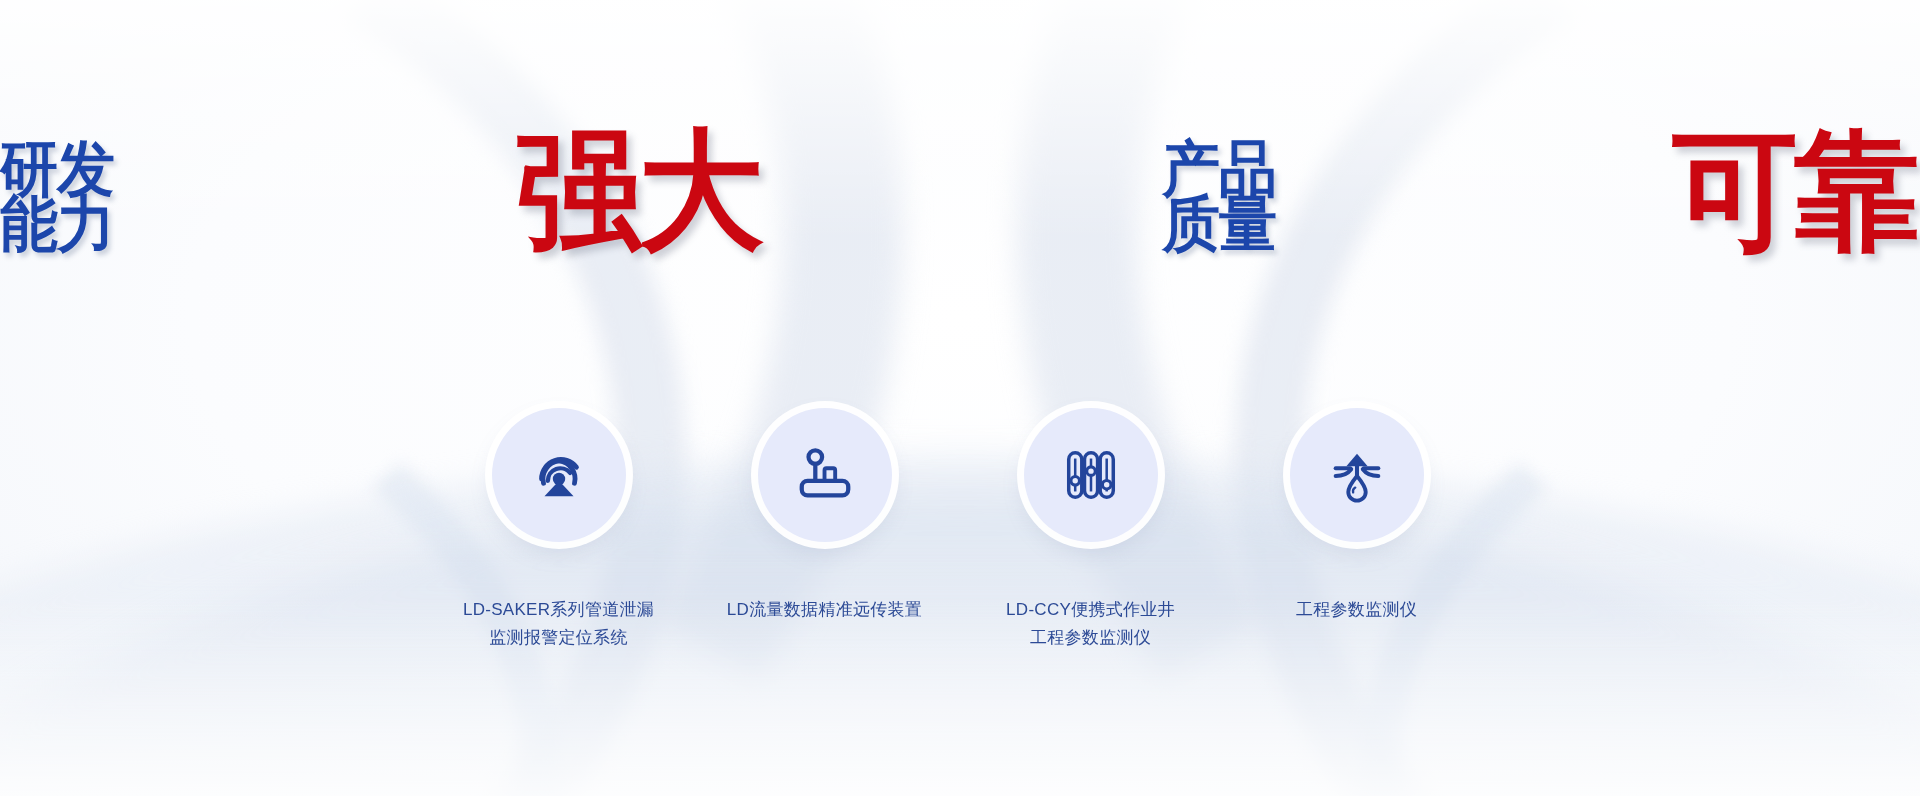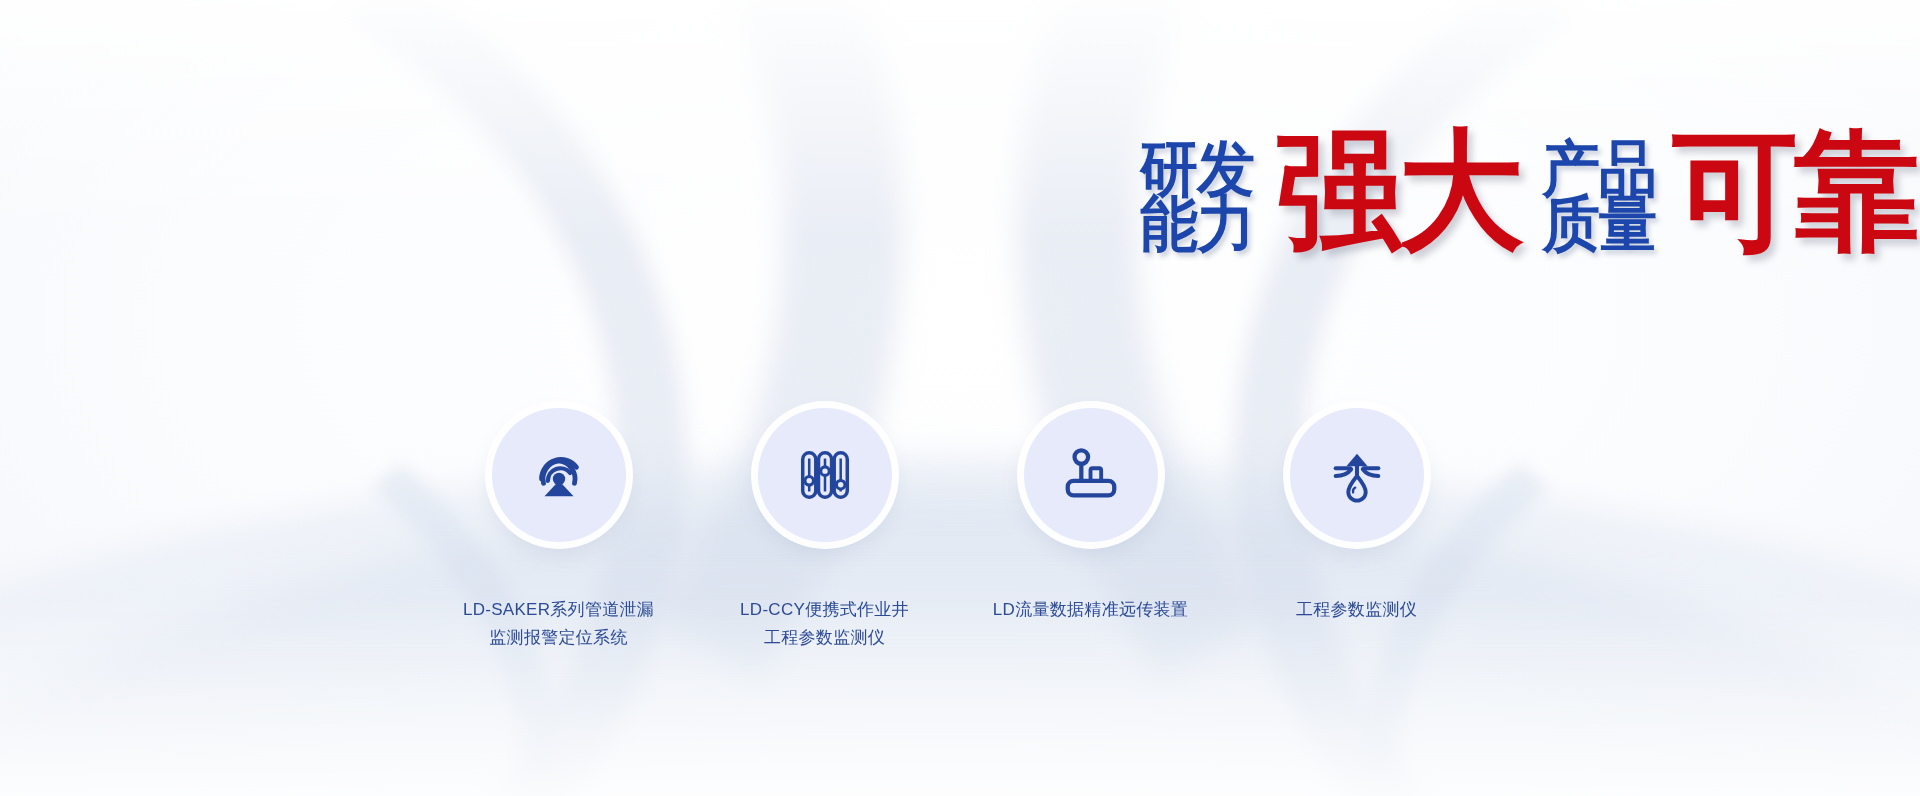--- a/index.html
+++ b/index.html
@@ -114,21 +114,21 @@
     background: linear-gradient(0deg, rgba(255,255,255,0.85) 0%, rgba(255,255,255,0) 100%);
   }
 
   
   .headline {
     position: absolute;
     left: 0; right: 0;
     top: 128px;
     height: 140px;
     display: flex;
-    justify-content: flex-end;
+    justify-content: space-between;
     align-items: flex-start;
     gap: 12px;
   }
   .hl-group {
     display: flex;
     flex-direction: column;
     line-height: 0.94;
     letter-spacing: -1px;
   }
   .hl-small {
@@ -240,20 +240,34 @@
             <path d="M16 40.5A18.5 18.5 0 0 1 32 17.5 18.5 18.5 0 0 1 48 40.5" stroke="#23459b" stroke-width="5" stroke-linecap="round" fill="none"></path>
             <circle cx="32" cy="36" r="6.4" fill="#23459b"></circle>
             <path d="M32 38 L47 54 H17 Z" fill="#23459b"></path>
           </svg>
         </span>
       </div>
       <div class="feature-label">LD-SAKER系列管道泄漏
 监测报警定位系统</div>
     </div>
 
+
+    <div class="feature">
+      <div class="circle">
+        <span>
+          <svg width="62" height="62" viewBox="0 0 64 64" fill="none">
+            <circle cx="22" cy="13.5" r="7" stroke="#23459b" stroke-width="4.4" fill="none"></circle>
+            <line x1="22" y1="20.5" x2="22" y2="38" stroke="#23459b" stroke-width="4.4" stroke-linecap="round"></line>
+            <rect x="31.5" y="25" width="11" height="13" rx="2" stroke="#23459b" stroke-width="4" fill="none"></rect>
+            <rect x="8" y="38" width="48" height="15" rx="6" stroke="#23459b" stroke-width="4.4" fill="none"></rect>
+          </svg>
+        </span>
+      </div>
+      <div class="feature-label">LD流量数据精准远传装置</div>
+    </div>
 
     <div class="feature">
       <div class="circle">
         <span>
           <svg width="62" height="62" viewBox="0 0 64 64" fill="none">
             <rect x="9" y="9" width="13.5" height="46" rx="6.7" stroke="#23459b" stroke-width="3.6" fill="none"></rect>
             <rect x="25.3" y="9" width="13.5" height="46" rx="6.7" stroke="#23459b" stroke-width="3.6" fill="none"></rect>
             <rect x="41.5" y="9" width="13.5" height="46" rx="6.7" stroke="#23459b" stroke-width="3.6" fill="none"></rect>
             <line x1="15.7" y1="15" x2="15.7" y2="49" stroke="#23459b" stroke-width="2.6"></line>
             <line x1="32" y1="15" x2="32" y2="49" stroke="#23459b" stroke-width="2.6"></line>
@@ -265,34 +279,20 @@
         </span>
       </div>
       <div class="feature-label">LD-CCY便携式作业井
 工程参数监测仪</div>
     </div>
 
     <div class="feature">
       <div class="circle">
         <span>
           <svg width="62" height="62" viewBox="0 0 64 64" fill="none">
-            <circle cx="22" cy="13.5" r="7" stroke="#23459b" stroke-width="4.4" fill="none"></circle>
-            <line x1="22" y1="20.5" x2="22" y2="38" stroke="#23459b" stroke-width="4.4" stroke-linecap="round"></line>
-            <rect x="31.5" y="25" width="11" height="13" rx="2" stroke="#23459b" stroke-width="4" fill="none"></rect>
-            <rect x="8" y="38" width="48" height="15" rx="6" stroke="#23459b" stroke-width="4.4" fill="none"></rect>
-          </svg>
-        </span>
-      </div>
-      <div class="feature-label">LD流量数据精准远传装置</div>
-    </div>
-
-    <div class="feature">
-      <div class="circle">
-        <span>
-          <svg width="62" height="62" viewBox="0 0 64 64" fill="none">
             <path d="M32 10 L43 23 H21 Z" fill="#23459b"></path>
             <line x1="32" y1="20" x2="32" y2="34" stroke="#23459b" stroke-width="4.2" stroke-linecap="round"></line>
             <path d="M10 25 H25" stroke="#23459b" stroke-width="4.2" stroke-linecap="round"></path>
             <path d="M39 25 H54" stroke="#23459b" stroke-width="4.2" stroke-linecap="round"></path>
             <path d="M10 33 C18 33 23 30 26 26" stroke="#23459b" stroke-width="4.2" stroke-linecap="round" fill="none"></path>
             <path d="M54 33 C46 33 41 30 38 26" stroke="#23459b" stroke-width="4.2" stroke-linecap="round" fill="none"></path>
             <path d="M32 33 C32 33 23 44 23 49.5 A9 9 0 0 0 41 49.5 C41 44 32 33 32 33 Z" stroke="#23459b" stroke-width="4" fill="none"></path>
             <path d="M28 50 a4.5 4.5 0 0 1 2.2 -5" stroke="#23459b" stroke-width="2.4" stroke-linecap="round" fill="none"></path>
           </svg>
         </span>

